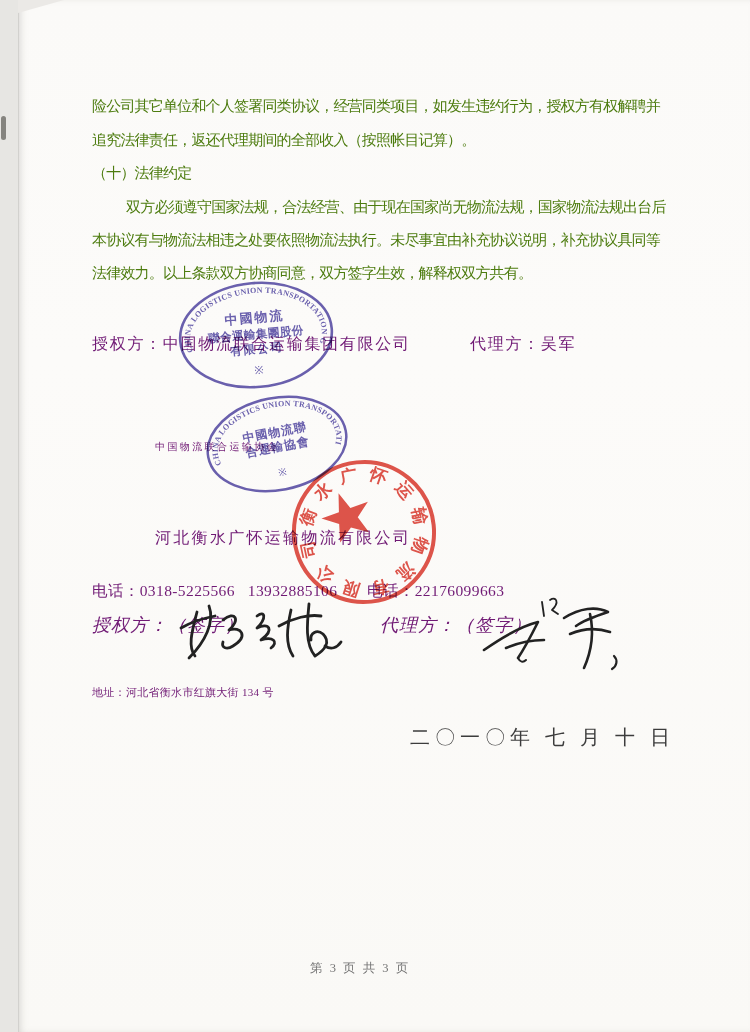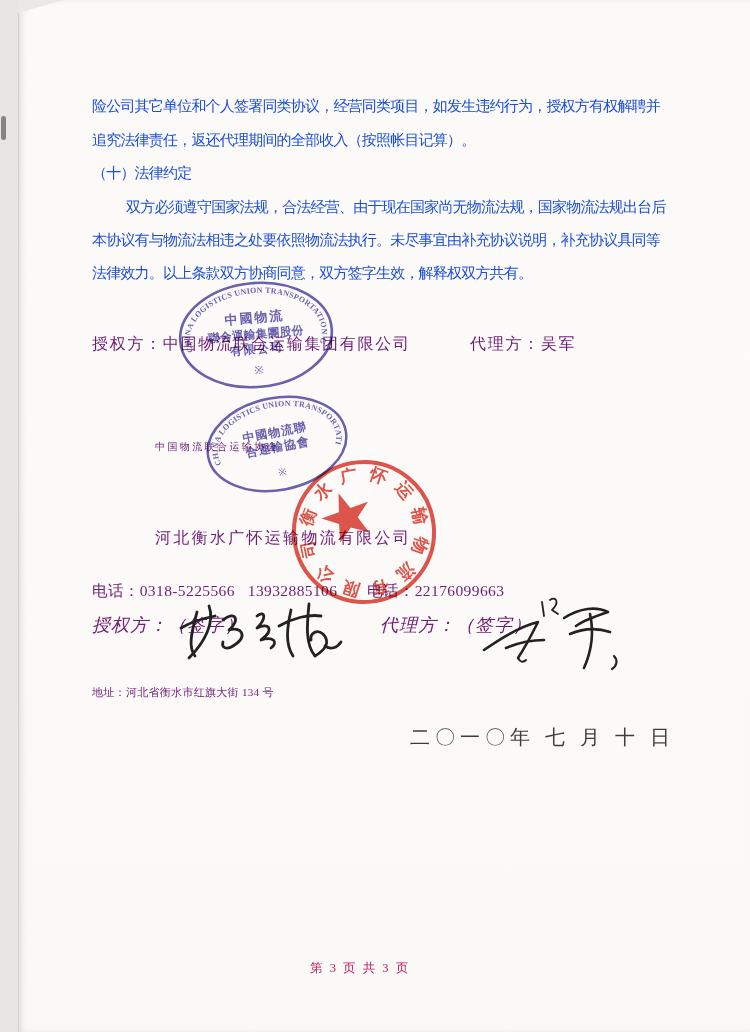--- a/index.html
+++ b/index.html
@@ -21,32 +21,32 @@
     background:#ebe9e6;
     clip-path:polygon(0 0,100% 0,0 100%);
   }
   .speck{
     position:absolute;left:1px;top:116px;width:5px;height:24px;
     background:#85847f;border-radius:3px;
   }
   .tline{
     position:absolute;color:#701a75;white-space:pre;line-height:22px;
   }
-  .para{font-size:15px;letter-spacing:-0.8px;left:92px;color:#1d4ed8;}
+  .para{font-size:15px;letter-spacing:-0.8px;left:92px;color:#4d7c0f;}
   .indent{left:126px;text-align:right;}
   .row-auth{top:333px;font-size:16px;letter-spacing:1.7px;}
   .row-assoc{top:436px;left:155px;font-size:10px;letter-spacing:2.4px;}
   .row-hebei{top:527px;left:155px;font-size:16px;letter-spacing:2.3px;}
   .row-phone{top:580px;font-size:15.5px;letter-spacing:.4px;}
   .row-sign{top:614px;font-size:18px;letter-spacing:1px;font-style:italic;}
   .row-addr{top:681px;}
   .addr-l{left:92px;font-size:11px;letter-spacing:.3px;}
   .addr-r{left:378px;font-size:13.5px;}
   .row-date{top:726px;left:410px;font-size:20px;letter-spacing:5px;color:#3c3c3c;}
-  .footer{top:957px;left:310px;font-size:12.5px;letter-spacing:2px;color:#be185d;}
+  .footer{top:957px;left:310px;font-size:12.5px;letter-spacing:2px;color:#737373;}
   .stamp{position:absolute;mix-blend-mode:multiply;}
   .stamp-blue{opacity:.82;}
   .stamp-red{opacity:.9;}
   .sig{position:absolute;}
   svg text{font-family:"Liberation Serif","DejaVu Serif",serif;}
 </style>
 </head>
 <body>
 
 <div class="scan">

